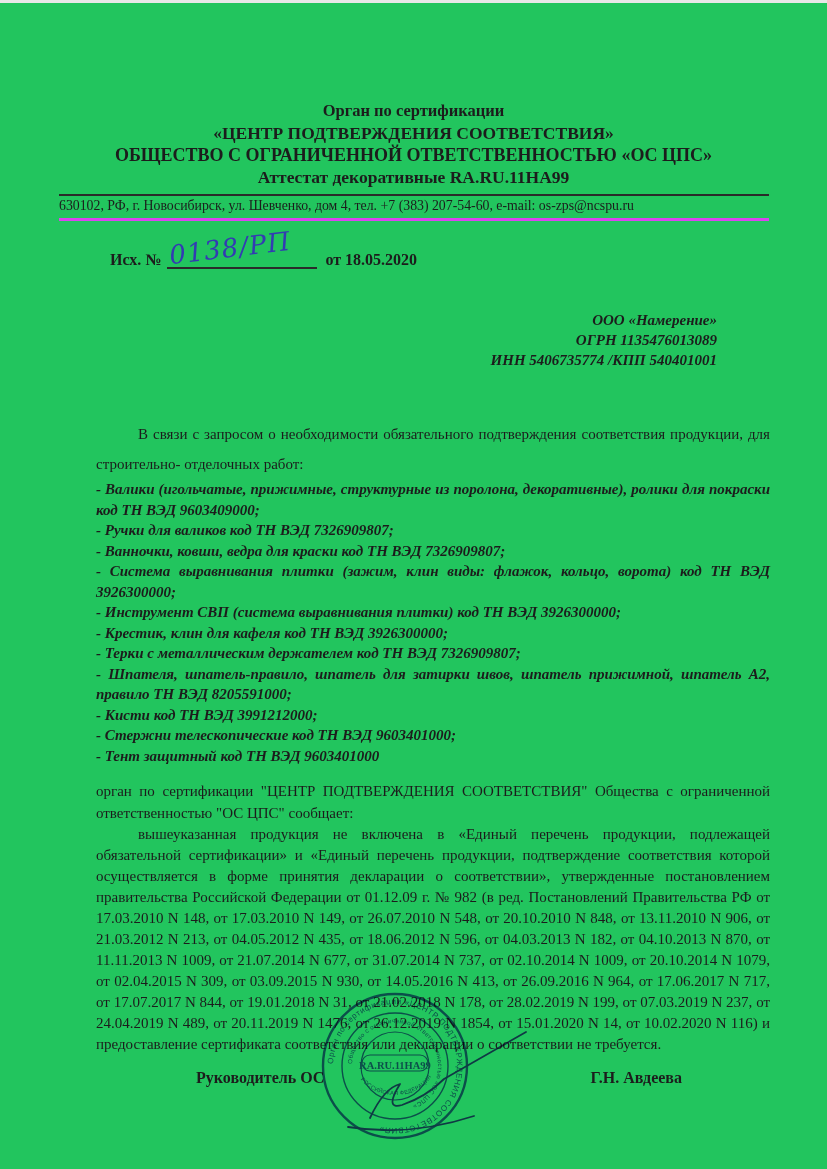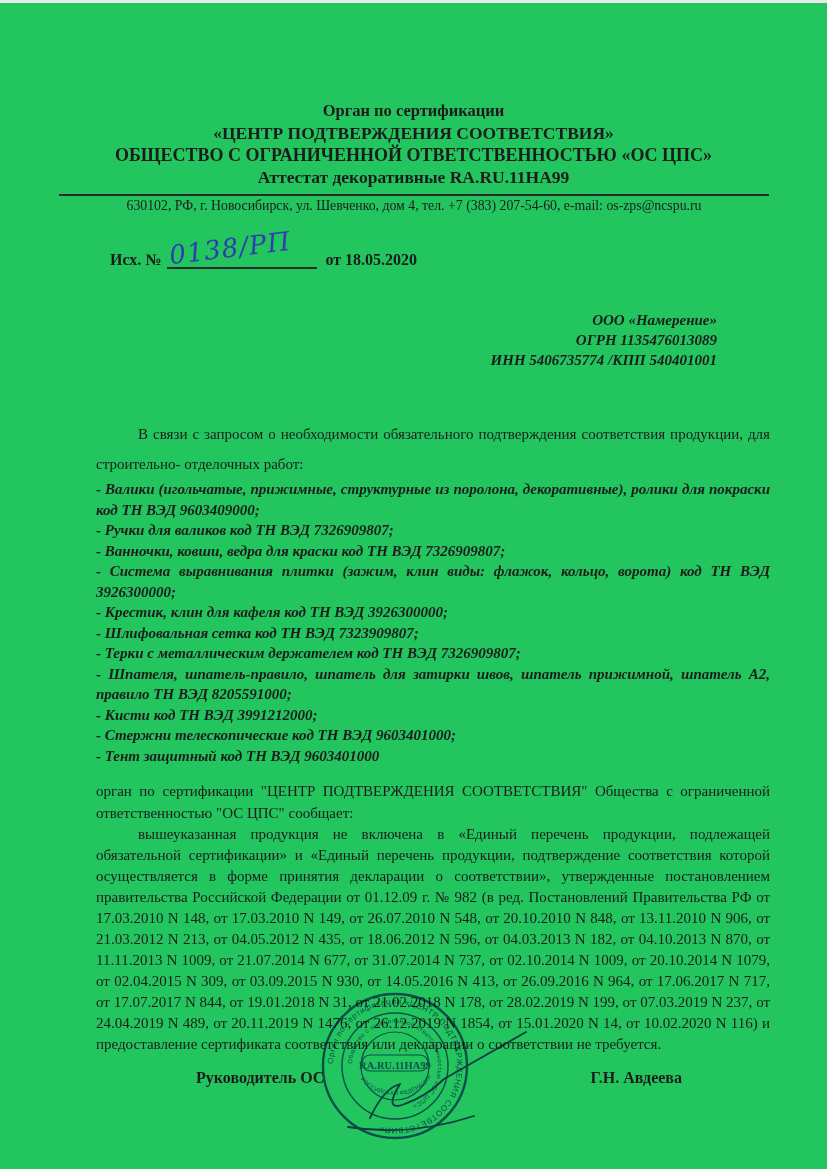--- a/index.html
+++ b/index.html
@@ -12,22 +12,22 @@
     color:#1c1c1c;
     overflow:hidden;
   }
   .letterhead{position:absolute;top:97px;left:0;width:827px;text-align:center;font-weight:bold;}
   .lh1{font-size:16.5px;line-height:22px;}
   .lh2{font-size:17.5px;line-height:22px;}
   .lh3{font-size:18px;line-height:22px;}
   .lh4{font-size:17.5px;line-height:22px;}
   .address-band{
     position:absolute;top:191px;left:59px;width:710px;
-    border-top:2px solid #2a2a2a;border-bottom:3px solid #22c55e;
-    text-align:center;font-size:13.8px;padding:2px 0 4px 0;
+    border-top:2px solid #2a2a2a;border-bottom:3px solid #d946ef;
+    text-align:left;font-size:13.8px;padding:2px 0 4px 0;
   }
   .ref-row{position:absolute;top:246px;left:110px;font-size:16px;font-weight:bold;white-space:nowrap;}
   .ref-underline{
     position:relative;display:inline-block;width:150px;
     border-bottom:2px solid #2a2a2a;height:18px;margin:0 8px 0 6px;vertical-align:bottom;
   }
   .handwritten{
     position:absolute;left:2px;top:-16px;
     font-family:"DejaVu Serif", serif;
     font-style:italic;font-weight:normal;
@@ -79,22 +79,22 @@
     <div>ИНН 5406735774 /КПП 540401001</div>
   </div>
 
   <div class="body-text">
     <p class="intro">В связи с запросом о необходимости обязательного подтверждения соответствия продукции, для строительно- отделочных работ:</p>
     <div>
       <p class="item">- Валики (игольчатые, прижимные, структурные из поролона, декоративные), ролики для покраски код ТН ВЭД 9603409000;</p>
       <p class="item">- Ручки для валиков код ТН ВЭД 7326909807;</p>
       <p class="item">- Ванночки, ковши, ведра для краски код ТН ВЭД 7326909807;</p>
       <p class="item">- Система выравнивания плитки (зажим, клин виды: флажок, кольцо, ворота) код ТН ВЭД 3926300000;</p>
+      <p class="item">- Инструмент СВП (система выравнивания плитки) код ТН ВЭД 3926300000;</p>
       <p class="item">- Крестик, клин для кафеля код ТН ВЭД 3926300000;</p>
-      <p class="item">- Шлифовальная сетка код ТН ВЭД 7323909807;</p>
       <p class="item">- Терки с металлическим держателем код ТН ВЭД 7326909807;</p>
       <p class="item">- Шпателя, шпатель-правило, шпатель для затирки швов, шпатель прижимной, шпатель А2, правило ТН ВЭД 8205591000;</p>
       <p class="item">- Кисти код ТН ВЭД 3991212000;</p>
       <p class="item">- Стержни телескопические код ТН ВЭД 9603401000;</p>
       <p class="item">- Тент защитный код ТН ВЭД 9603401000</p>
     </div>
     <p class="statement1">орган по сертификации "ЦЕНТР ПОДТВЕРЖДЕНИЯ СООТВЕТСТВИЯ" Общества с ограниченной ответственностью "ОС ЦПС" сообщает:</p>
     <p class="statement2">вышеуказанная продукция не включена  в «Единый перечень продукции, подлежащей обязательной сертификации» и «Единый перечень продукции, подтверждение соответствия которой осуществляется в форме принятия декларации о соответствии», утвержденные постановлением правительства Российской Федерации от 01.12.09 г. № 982 (в ред. Постановлений Правительства РФ от 17.03.2010 N 148, от 17.03.2010 N 149, от 26.07.2010 N 548, от 20.10.2010 N 848, от 13.11.2010 N 906, от 21.03.2012 N 213, от 04.05.2012 N 435, от 18.06.2012 N 596, от 04.03.2013 N 182, от 04.10.2013 N 870, от 11.11.2013 N 1009, от 21.07.2014 N 677, от 31.07.2014 N 737, от 02.10.2014 N 1009, от 20.10.2014 N 1079, от 02.04.2015 N 309, от 03.09.2015 N 930, от 14.05.2016 N 413, от 26.09.2016 N 964, от 17.06.2017 N 717, от 17.07.2017 N 844, от 19.01.2018 N 31, от 21.02.2018 N 178, от 28.02.2019 N 199, от 07.03.2019 N 237, от 24.04.2019 N 489, от 20.11.2019 N 1476, от 26.12.2019 N 1854, от 15.01.2020 N 14, от 10.02.2020 N 116) и предоставление сертификата соответствия или декларации о соответствии не требуется.</p>
   </div>
 

